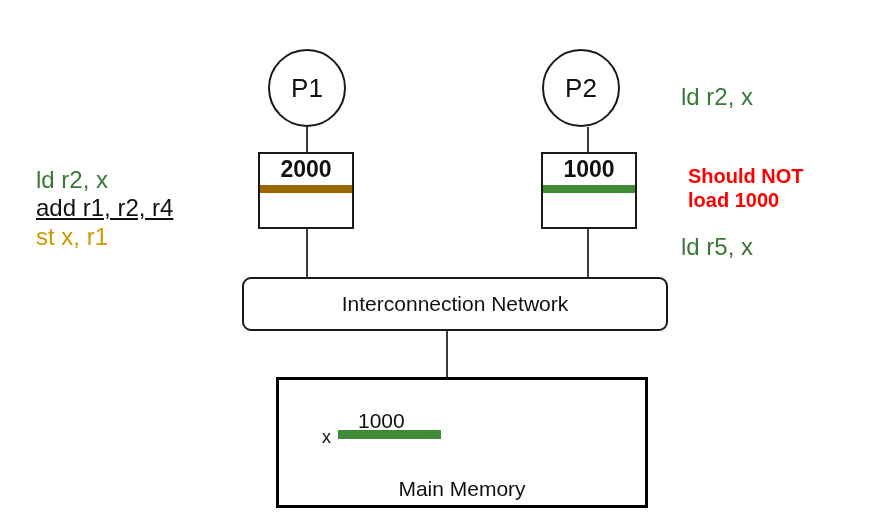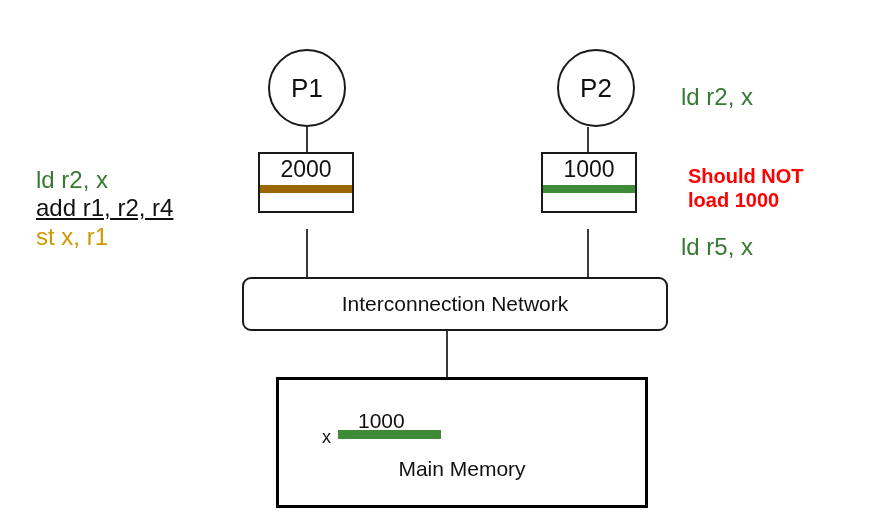--- a/index.html
+++ b/index.html
@@ -35,24 +35,25 @@
     line-height: 1;
   }
   .vline {
     position: absolute;
     width: 2px;
     background: #3a3a3a;
   }
   .cache-box {
     position: absolute;
     width: 96px;
-    height: 61px;
+    height: 77px;
     border: 2px solid #1a1a1a;
     background: #ffffff;
     box-sizing: border-box;
+    font-weight: bold;
   }
   .cache-value {
     position: absolute;
     left: 0;
     right: 0;
     top: 3px;
     text-align: center;
     font-size: 23px;
     color: #111111;
     line-height: 1.1;
@@ -83,21 +84,21 @@
   .memory-box {
     position: absolute;
     border: 3px solid #000000;
     background: #ffffff;
     box-sizing: border-box;
   }
   .memory-label {
     position: absolute;
     left: 0;
     right: 0;
-    bottom: 24px;
+    bottom: 4px;
     text-align: center;
     font-size: 21px;
     color: #111111;
   }
   .mem-var {
     position: absolute;
     font-size: 18px;
     color: #111111;
     line-height: 1;
   }
@@ -139,21 +140,21 @@
     <span class="proc-label">P1</span>
   </div>
   <div class="vline" style="left:306px; top:127px; height:26px;"></div>
 
   <div class="cache-box" style="left:258px; top:152px;">
     <span class="cache-value">2000</span>
     <span class="cache-bar bar-brown"></span>
   </div>
   <div class="vline" style="left:306px; top:229px; height:49px;"></div>
 
-  <div class="proc-circle" style="left:557px; top:49px;text-align:center;">
+  <div class="proc-circle" style="left:542px; top:49px;text-align:center;">
     <span class="proc-label">P2</span>
   </div>
   <div class="vline" style="left:587px; top:127px; height:26px;"></div>
 
   <div class="cache-box" style="left:541px; top:152px;">
     <span class="cache-value">1000</span>
     <span class="cache-bar bar-green"></span>
   </div>
   <div class="vline" style="left:587px; top:229px; height:49px;"></div>
 

